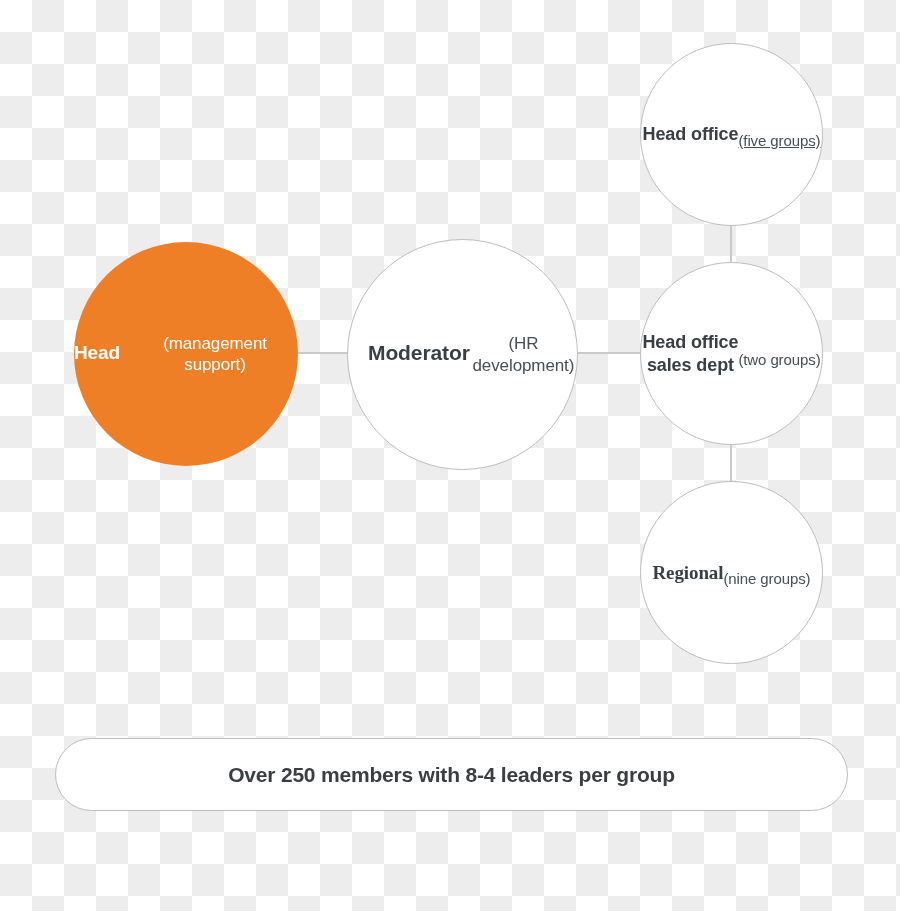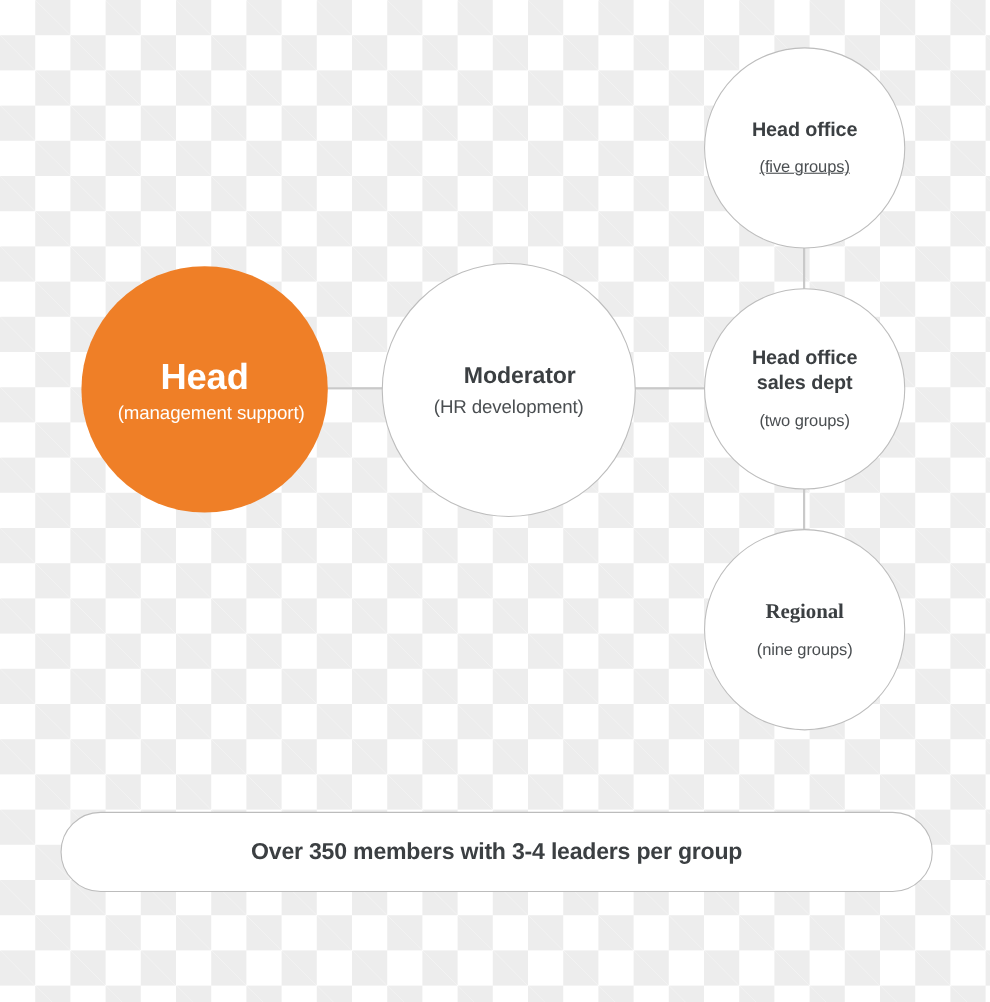--- a/index.html
+++ b/index.html
@@ -32,21 +32,21 @@
   }
   .connector.h { height: 2px; }
   .connector.v { width: 2px; }
 
   
   .node {
     position: absolute;
     border-radius: 50%;
     box-sizing: border-box;
     display: flex;
-    flex-direction: column;
+    flex-direction: row;
     align-items: center;
     justify-content: center;
     text-align: center;
     line-height: 1.26;
   }
   .node.plain {
     background: #ffffff;
     border: 1px solid #bdbdbd;
   }
   .node.accent {
@@ -64,21 +64,21 @@
     color: #4a4e51;
     letter-spacing: -0.1px;
   }
   .node.accent .title { color: #ffffff; }
   .node.accent .sub   { color: #ffffff; margin-left: 12px; }
 
   
   #node-head {
     left: 74px; top: 242px; width: 224px; height: 224px;
   }
-  #node-head .title { font-size: 33px; margin-bottom: 2px; }
+  #node-head .title { font-size: 19px; margin-bottom: 2px; }
   #node-head .sub   { font-size: 17px; }
 
   #node-moderator {
     left: 347px; top: 239px; width: 231px; height: 231px;
   }
   #node-moderator .title { font-size: 21px; font-weight: bold; margin-bottom: 3px; padding-left: 20px; }
   #node-moderator .sub   { font-size: 17px; }
 
   #node-admin {
     left: 640px; top: 43px; width: 183px; height: 183px;
@@ -157,16 +157,16 @@
     </div>
     <div class="sub">(two groups)</div>
   </div>
 
   <div class="node plain" id="node-regional">
     <div class="title">Regional</div>
     <div class="sub">(nine groups)</div>
   </div>
 
   <div id="footer-bar">
-    <span class="footer-text">Over 350 members with 3-4 leaders per group</span>
+    <span class="footer-text">Over 250 members with 8-4 leaders per group</span>
   </div>
 
 </div>
 
 </body></html>

